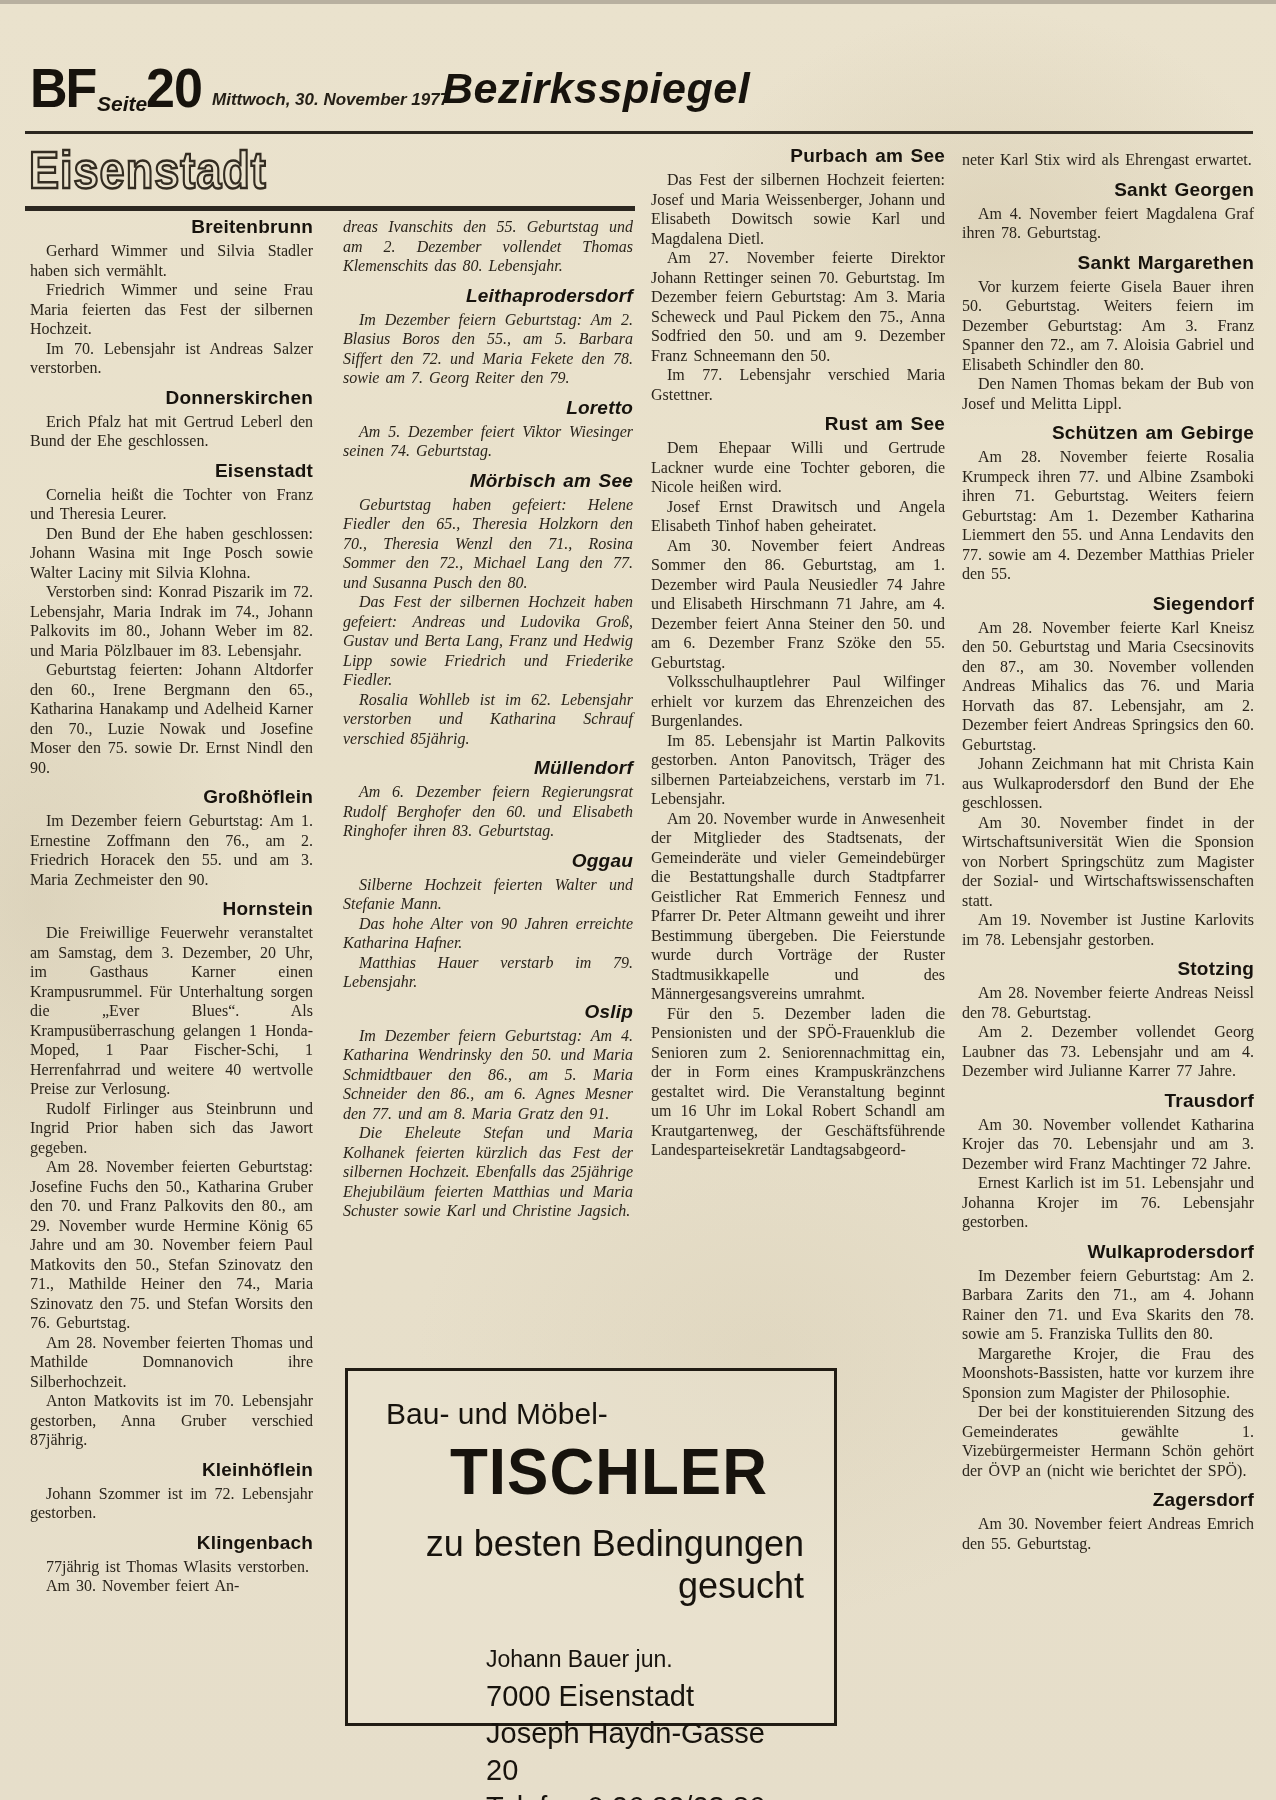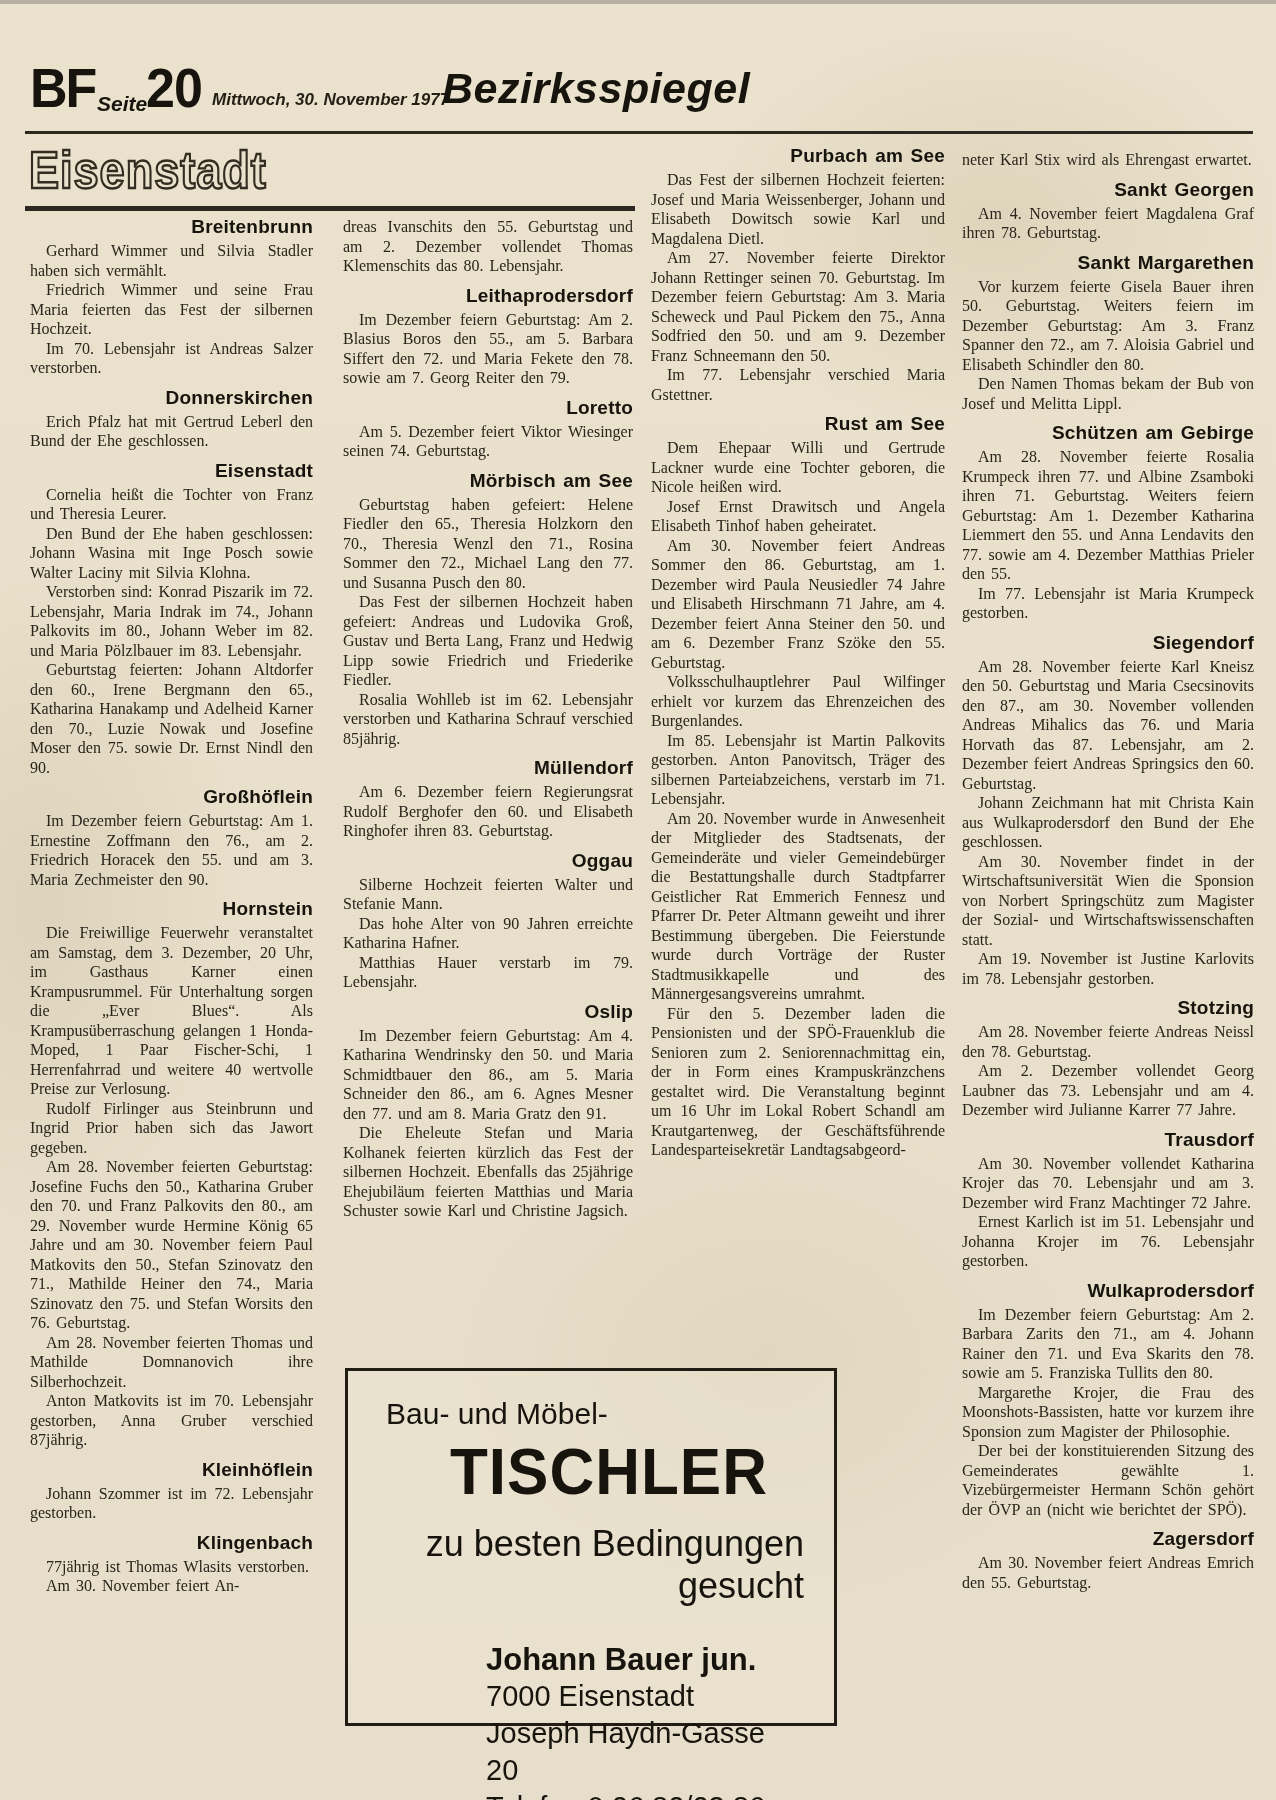--- a/index.html
+++ b/index.html
@@ -35,33 +35,33 @@
     transform:scaleX(.96) scaleY(1.12);transform-origin:left top;}
   .masthead-rule{position:absolute;left:25px;top:202px;width:610px;height:5px;background:#2c2720;}
   
   .col{position:absolute;text-align:justify;font-size:16px;line-height:19.5px;word-spacing:2px;}
   .col p{margin:0;text-indent:16px;}
   .col p.noindent{text-indent:0;}
   .col h3{font-family:"Liberation Sans",sans-serif;font-size:19px;line-height:20px;
     margin:10px 0 4px 0;color:#17130d;letter-spacing:.2px;text-align:right;}
   .col h3:first-child{margin-top:0;}
   #col-0{left:30px; top:213px;width:283px;}
-  #col-1{left:343px;top:213px;width:290px;}
+  #col-1{left:343px;top:213px;width:290px;font-style:italic;}
   #col-2{left:651px;top:142px;width:294px;}
   #col-3{left:962px;top:146px;width:292px;}
   
   .ad{position:absolute;left:345px;top:1364px;width:492px;height:358px;
     border:3px solid #211c14;background:rgba(238,231,214,.35);
     font-family:"Liberation Sans",sans-serif;color:#17130d;box-sizing:border-box;padding:26px 30px 0 38px;}
   .ad-topline{font-size:30px;line-height:1.1;}
   .ad-headline{font-size:62px;font-weight:bold;letter-spacing:1px;text-align:center;
     margin-top:6px;padding-left:28px;transform:scaleY(1.05);}
   .ad-subline{font-size:36px;margin-top:16px;text-align:right;}
   .ad-contact{margin-top:34px;margin-left:100px;font-size:29px;line-height:37px;}
-  .ad-contact .bold{font-weight:bold;font-size:31px;}
+  .ad-contact .bold{font-weight:normal;font-size:23px;}
 </style>
 </head>
 <body>
 
 <div class="page">
 
   <div class="hdr-brand">BF</div>
   <div class="hdr-seite">Seite</div>
   <div class="hdr-num">20</div>
   <div class="hdr-date">Mittwoch, 30. November 1977</div>
@@ -133,21 +133,20 @@
     </div>
   <div class="col" id="col-3">
       <p class="noindent">neter Karl Stix wird als Ehrengast erwartet.</p>
       <h3>Sankt Georgen</h3>
       <p>Am 4. November feiert Magdalena Graf ihren 78. Geburtstag.</p>
       <h3>Sankt Margarethen</h3>
       <p>Vor kurzem feierte Gisela Bauer ihren 50. Geburtstag. Weiters feiern im Dezember Geburtstag: Am 3. Franz Spanner den 72., am 7. Aloisia Gabriel und Elisabeth Schindler den 80.</p>
       <p>Den Namen Thomas bekam der Bub von Josef und Melitta Lippl.</p>
       <h3>Schützen am Gebirge</h3>
       <p>Am 28. November feierte Rosalia Krumpeck ihren 77. und Albine Zsamboki ihren 71. Geburtstag. Weiters feiern Geburtstag: Am 1. Dezember Katharina Liemmert den 55. und Anna Lendavits den 77. sowie am 4. Dezember Matthias Prieler den 55.</p>
-      <p>Im 77. Lebensjahr ist Maria Krumpeck gestorben.</p>
       <h3>Siegendorf</h3>
       <p>Am 28. November feierte Karl Kneisz den 50. Geburtstag und Maria Csecsinovits den 87., am 30. November vollenden Andreas Mihalics das 76. und Maria Horvath das 87. Lebensjahr, am 2. Dezember feiert Andreas Springsics den 60. Geburtstag.</p>
       <p>Johann Zeichmann hat mit Christa Kain aus Wulkaprodersdorf den Bund der Ehe geschlossen.</p>
       <p>Am 30. November findet in der Wirtschaftsuniversität Wien die Sponsion von Norbert Springschütz zum Magister der Sozial- und Wirtschaftswissenschaften statt.</p>
       <p>Am 19. November ist Justine Karlovits im 78. Lebensjahr gestorben.</p>
       <h3>Stotzing</h3>
       <p>Am 28. November feierte Andreas Neissl den 78. Geburtstag.</p>
       <p>Am 2. Dezember vollendet Georg Laubner das 73. Lebensjahr und am 4. Dezember wird Julianne Karrer 77 Jahre.</p>
       <h3>Trausdorf</h3>
       <p>Am 30. November vollendet Katharina Krojer das 70. Lebensjahr und am 3. Dezember wird Franz Machtinger 72 Jahre.</p>

